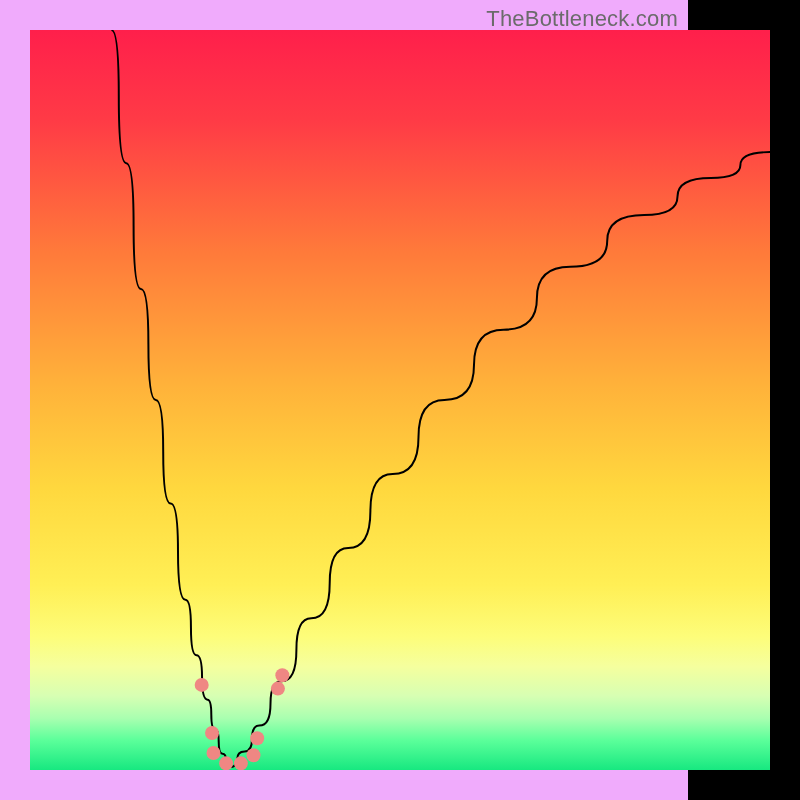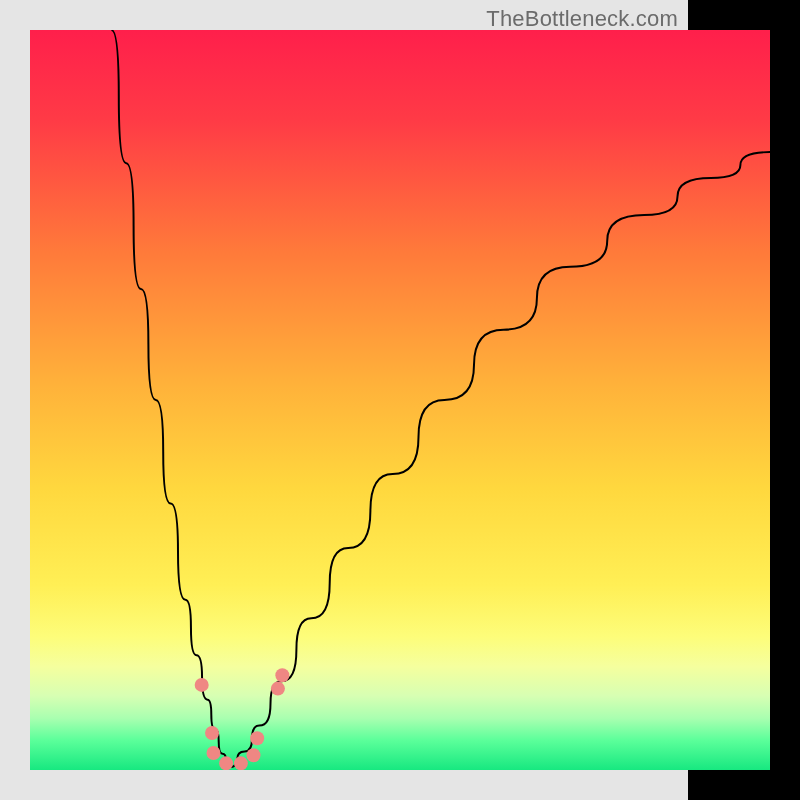--- a/index.html
+++ b/index.html
@@ -10,21 +10,21 @@
     background: #000;
     overflow: hidden;
     font-family: Arial, Helvetica, sans-serif;
   }
   .frame {
     position: absolute;
     left: 0;
     top: 0;
     width: 688px;
     height: 800px;
-    background: #e5e5e5;
+    background: #f0abfc;
   }
   .plot {
     position: absolute;
     left: 30px;
     top: 30px;
     width: 740px;
     height: 740px;
     overflow: hidden;
   }
   .gradient {

